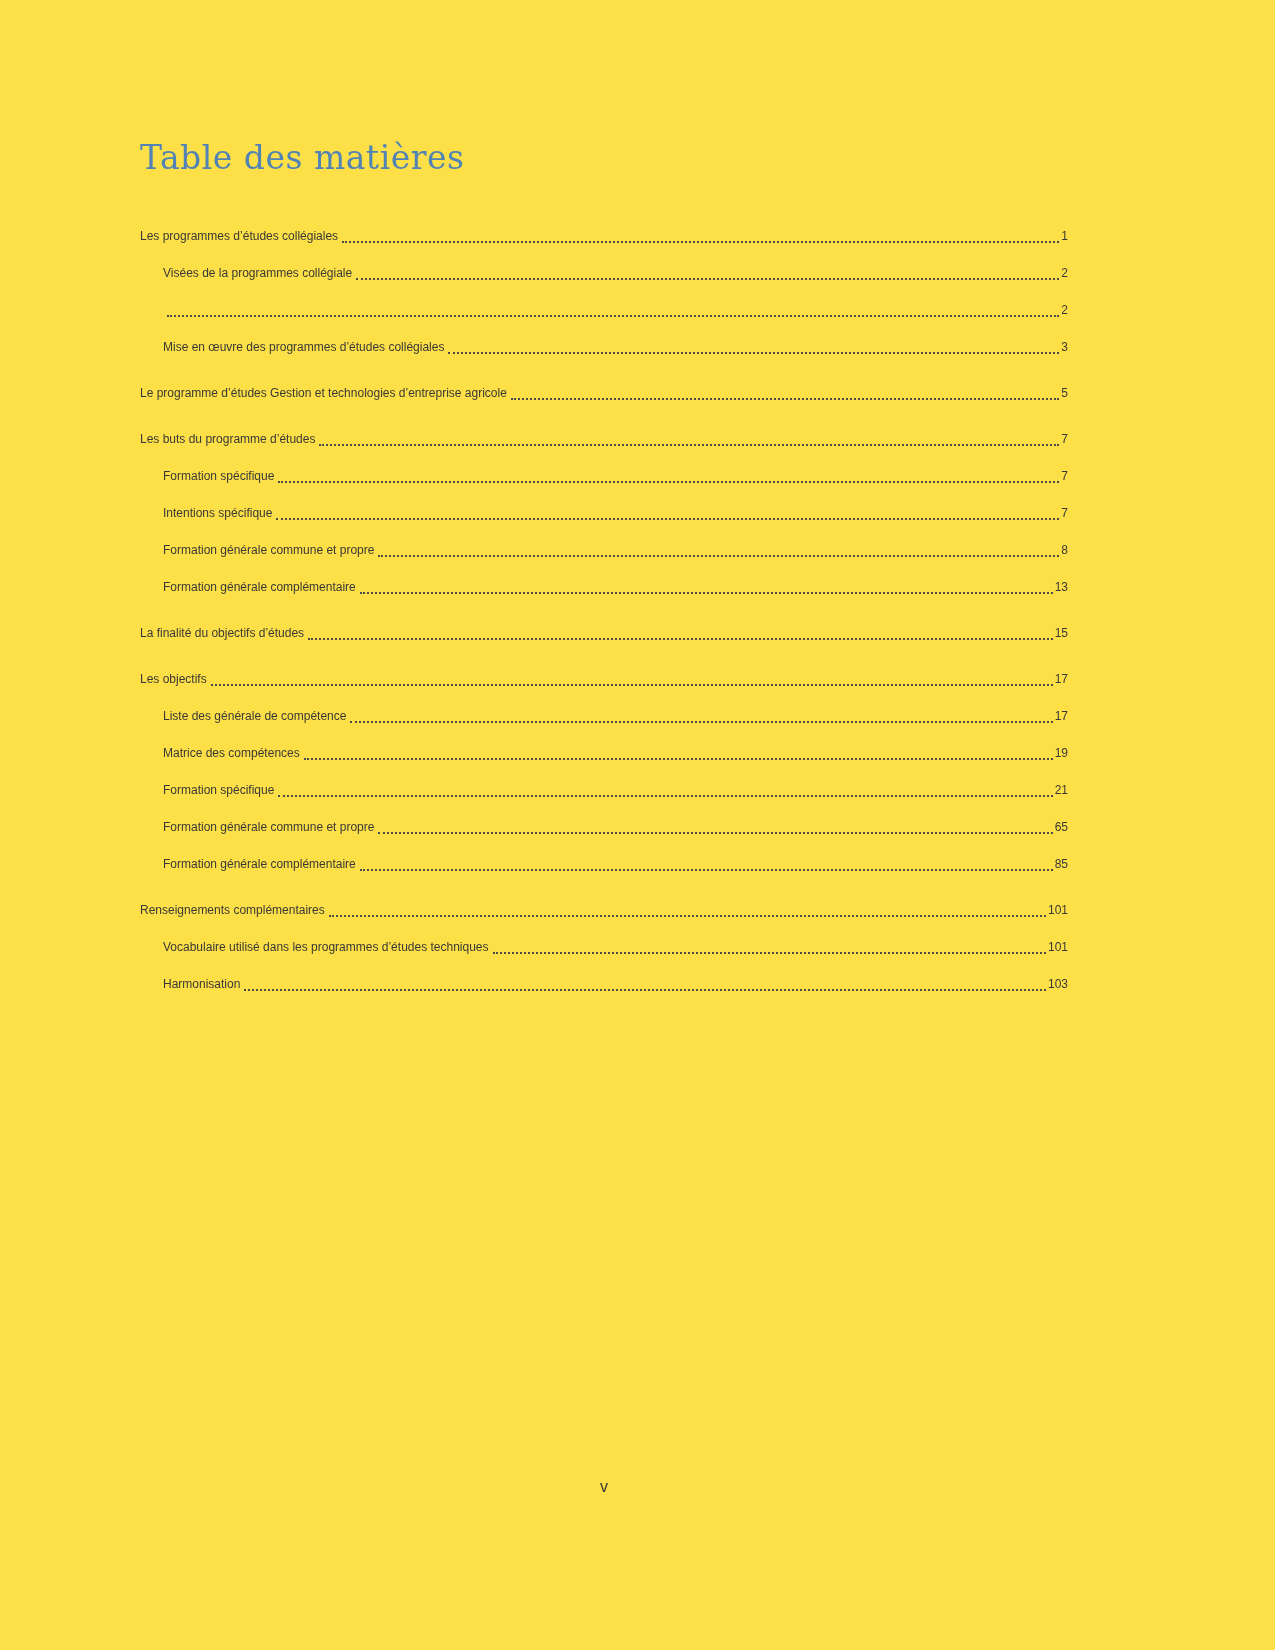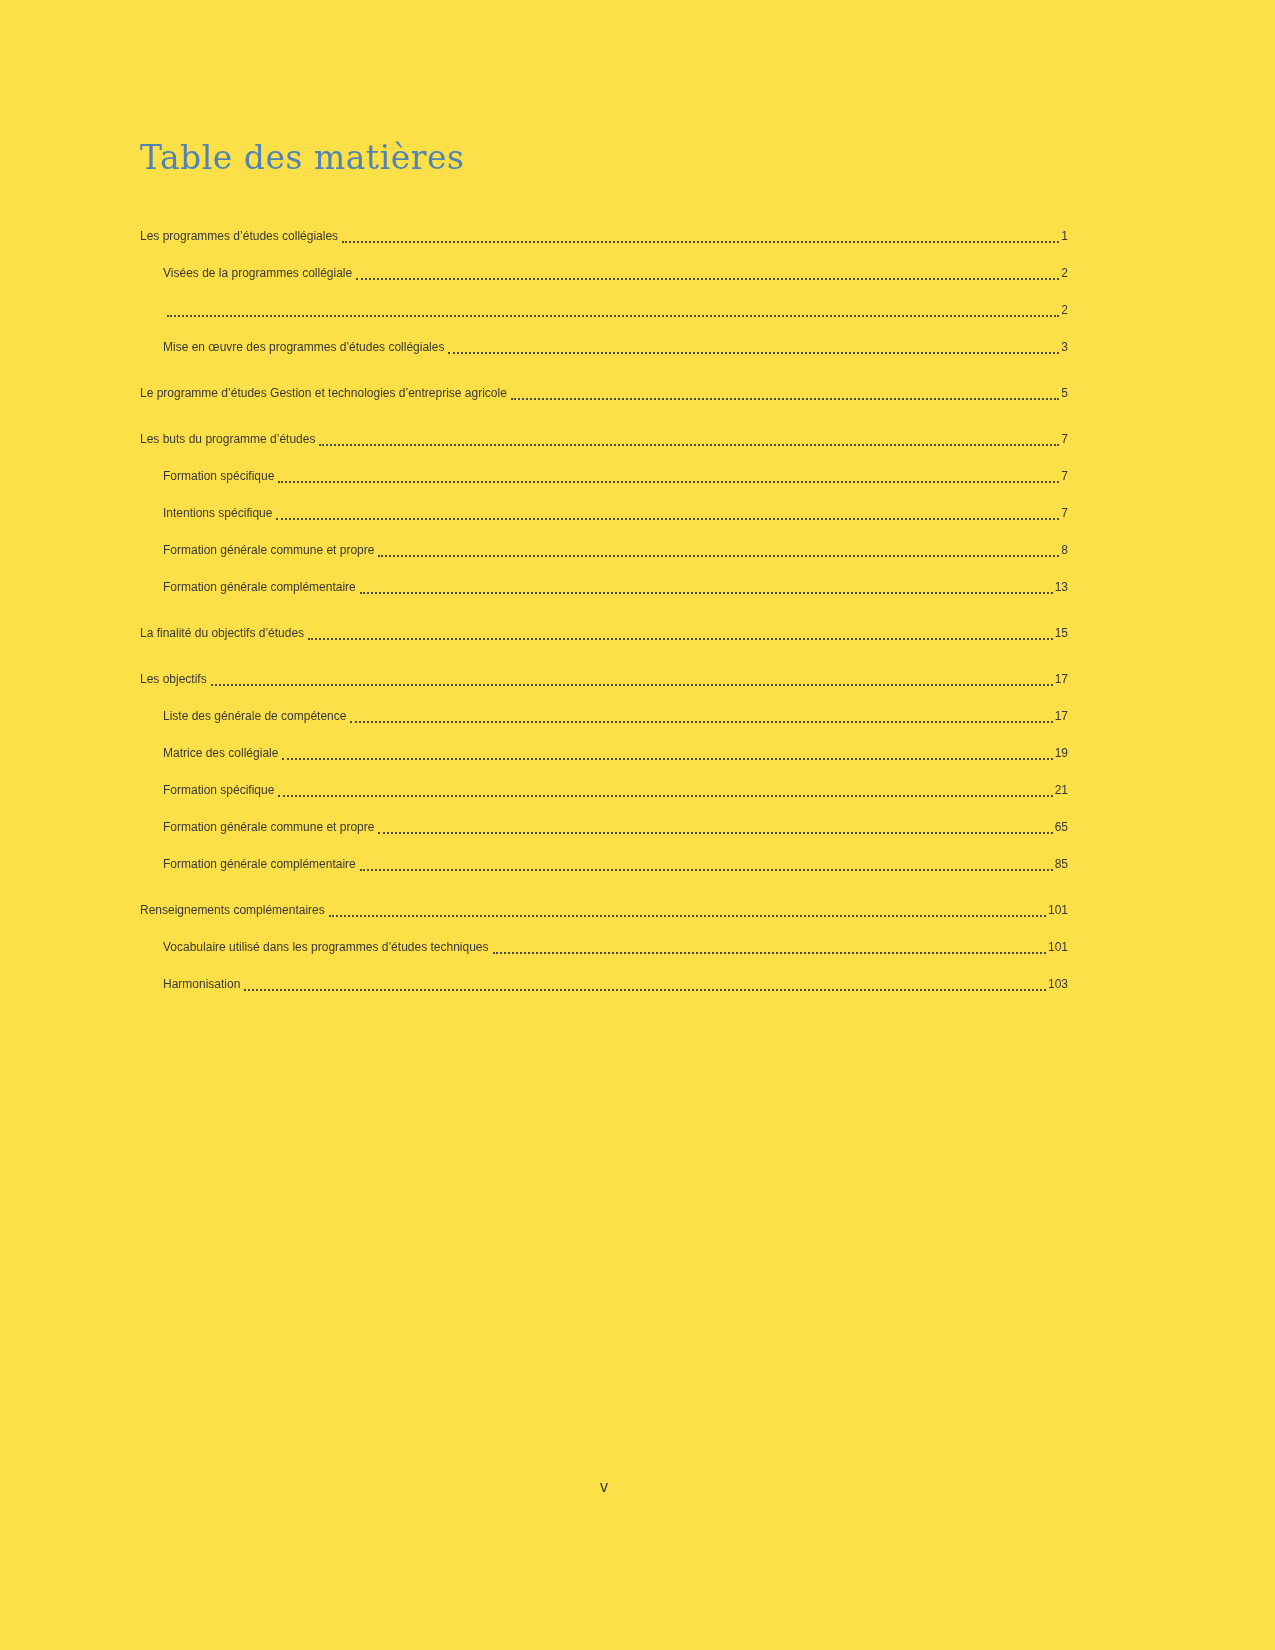--- a/index.html
+++ b/index.html
@@ -137,21 +137,21 @@
           <span class="toc-label">Les objectifs</span>
           <span class="toc-leader"></span>
           <span class="toc-page">17</span>
         </div>
         <div class="toc-row level-1">
           <span class="toc-label">Liste des générale de compétence</span>
           <span class="toc-leader"></span>
           <span class="toc-page">17</span>
         </div>
         <div class="toc-row level-1">
-          <span class="toc-label">Matrice des collégiale</span>
+          <span class="toc-label">Matrice des compétences</span>
           <span class="toc-leader"></span>
           <span class="toc-page">19</span>
         </div>
         <div class="toc-row level-1">
           <span class="toc-label">Formation spécifique</span>
           <span class="toc-leader"></span>
           <span class="toc-page">21</span>
         </div>
         <div class="toc-row level-1">
           <span class="toc-label">Formation générale commune et propre</span>

